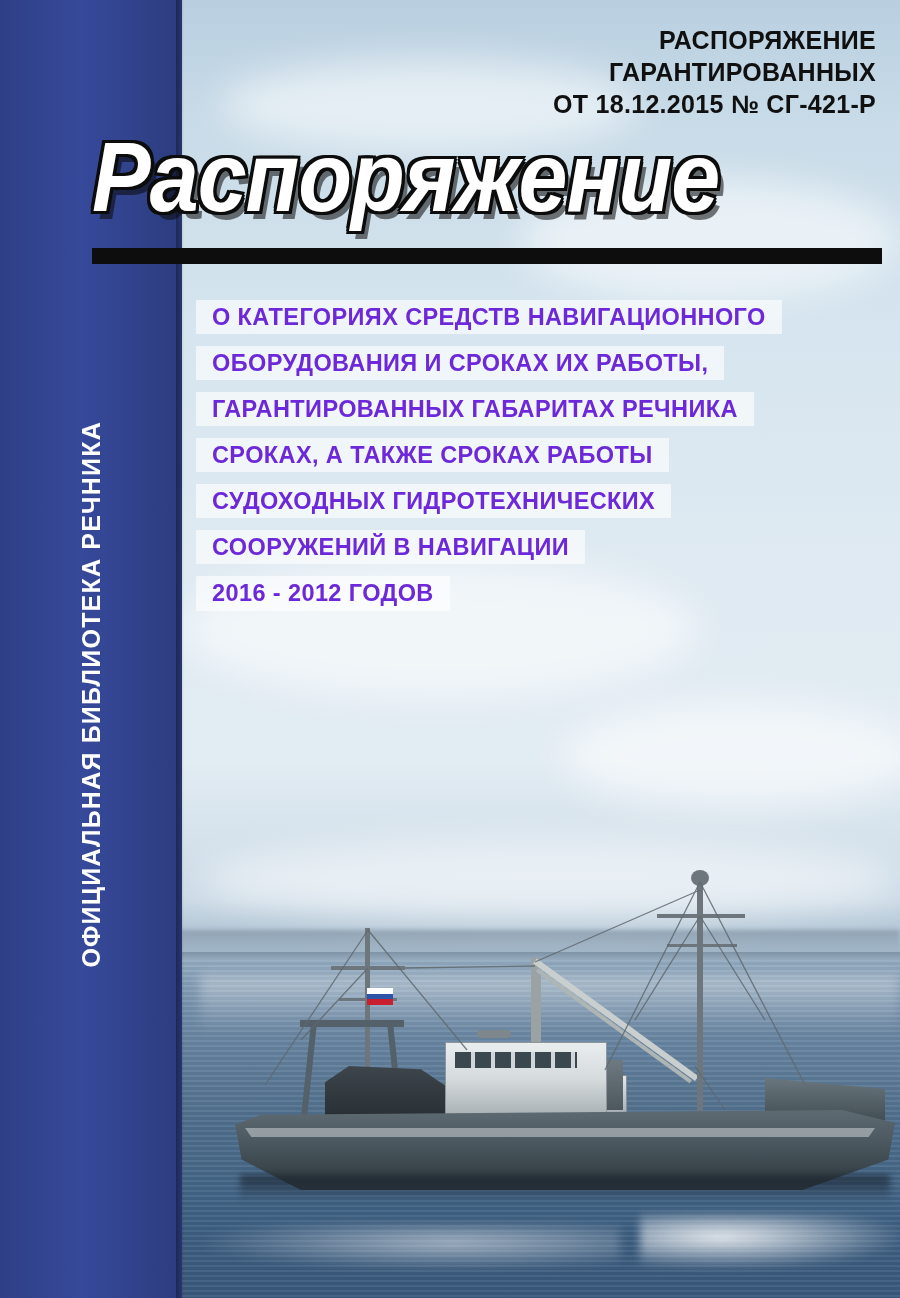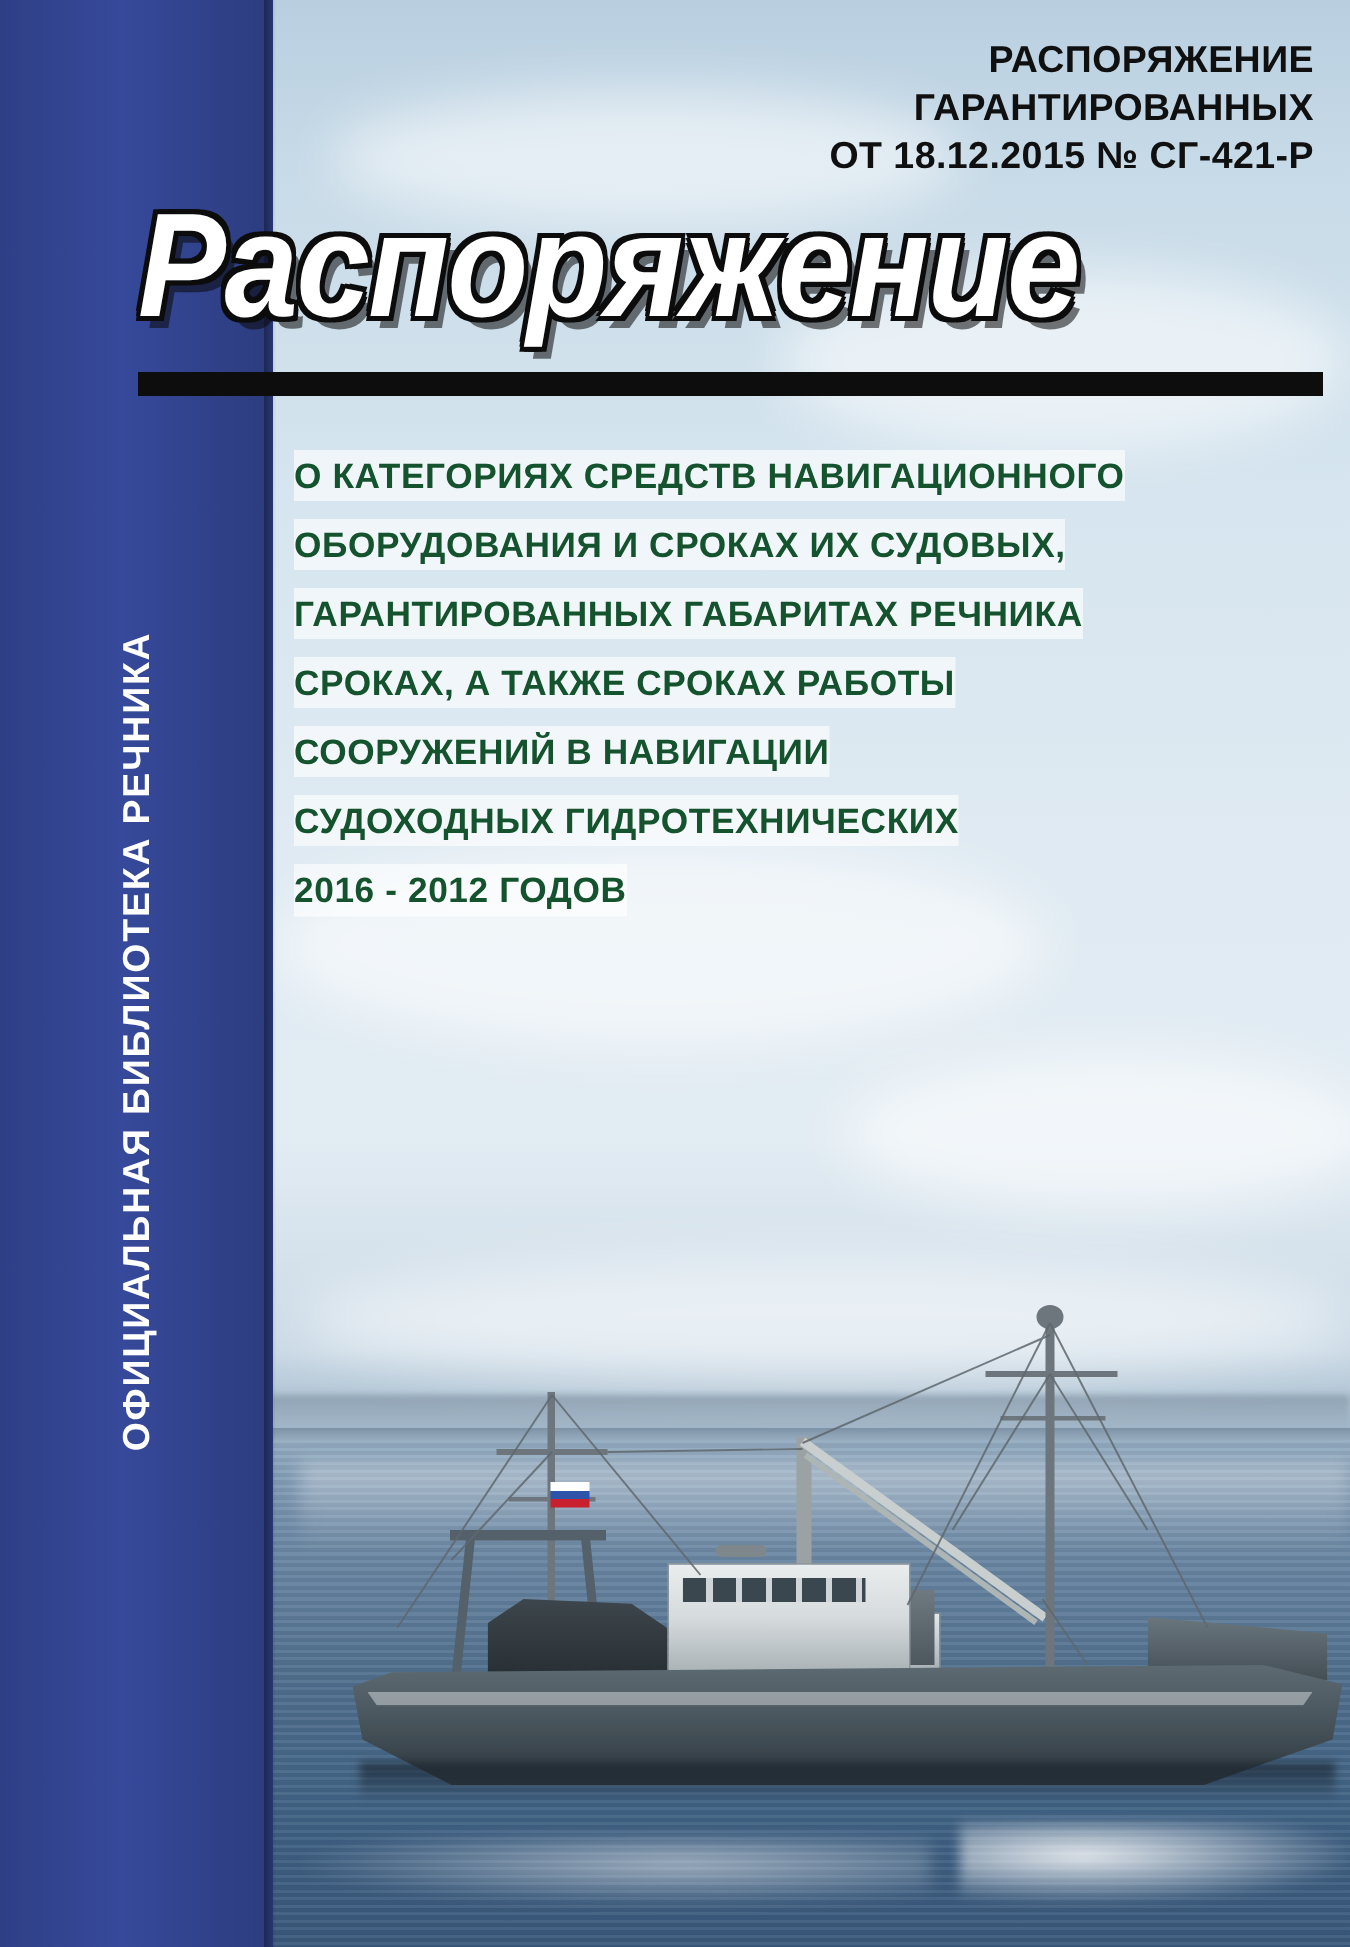--- a/index.html
+++ b/index.html
@@ -374,27 +374,27 @@
 
   
   .subtitle {
     position: absolute;
     left: 196px;
     top: 300px;
     width: 690px;
   }
   .subtitle-line {
     display: inline-block;
-    color: #14532d;
+    color: #6d28d9;
     font-weight: bold;
     font-size: 23.5px;
     letter-spacing: 0.4px;
     line-height: 1.28;
     background: rgba(255,255,255,0.62);
-    padding: 2px 0;
+    padding: 2px 16px;
     margin-bottom: 12px;
     box-decoration-break: clone;
   }
 </style>
 </head>
 <body>
 
 <div class="cover">
 
   <div class="photo">
@@ -470,21 +470,21 @@
     <div>ОТ 18.12.2015 № СГ-421-Р</div>
   </div>
 
   <div class="bigtitle-wrap">
     <div class="bigtitle">Распоряжение</div>
     <div class="title-underline"></div>
   </div>
 
   <div class="subtitle">
     <div><span class="subtitle-line">О КАТЕГОРИЯХ СРЕДСТВ НАВИГАЦИОННОГО</span></div>
-    <div><span class="subtitle-line">ОБОРУДОВАНИЯ И СРОКАХ ИХ СУДОВЫХ,</span></div>
+    <div><span class="subtitle-line">ОБОРУДОВАНИЯ И СРОКАХ ИХ РАБОТЫ,</span></div>
     <div><span class="subtitle-line">ГАРАНТИРОВАННЫХ ГАБАРИТАХ РЕЧНИКА</span></div>
     <div><span class="subtitle-line">СРОКАХ, А ТАКЖЕ СРОКАХ РАБОТЫ</span></div>
+    <div><span class="subtitle-line"> СУДОХОДНЫХ ГИДРОТЕХНИЧЕСКИХ</span></div>
     <div><span class="subtitle-line">СООРУЖЕНИЙ В НАВИГАЦИИ</span></div>
-    <div><span class="subtitle-line"> СУДОХОДНЫХ ГИДРОТЕХНИЧЕСКИХ</span></div>
     <div><span class="subtitle-line">2016 - 2012 ГОДОВ</span></div>
   </div>
 
 </div>
 
 </body></html>

